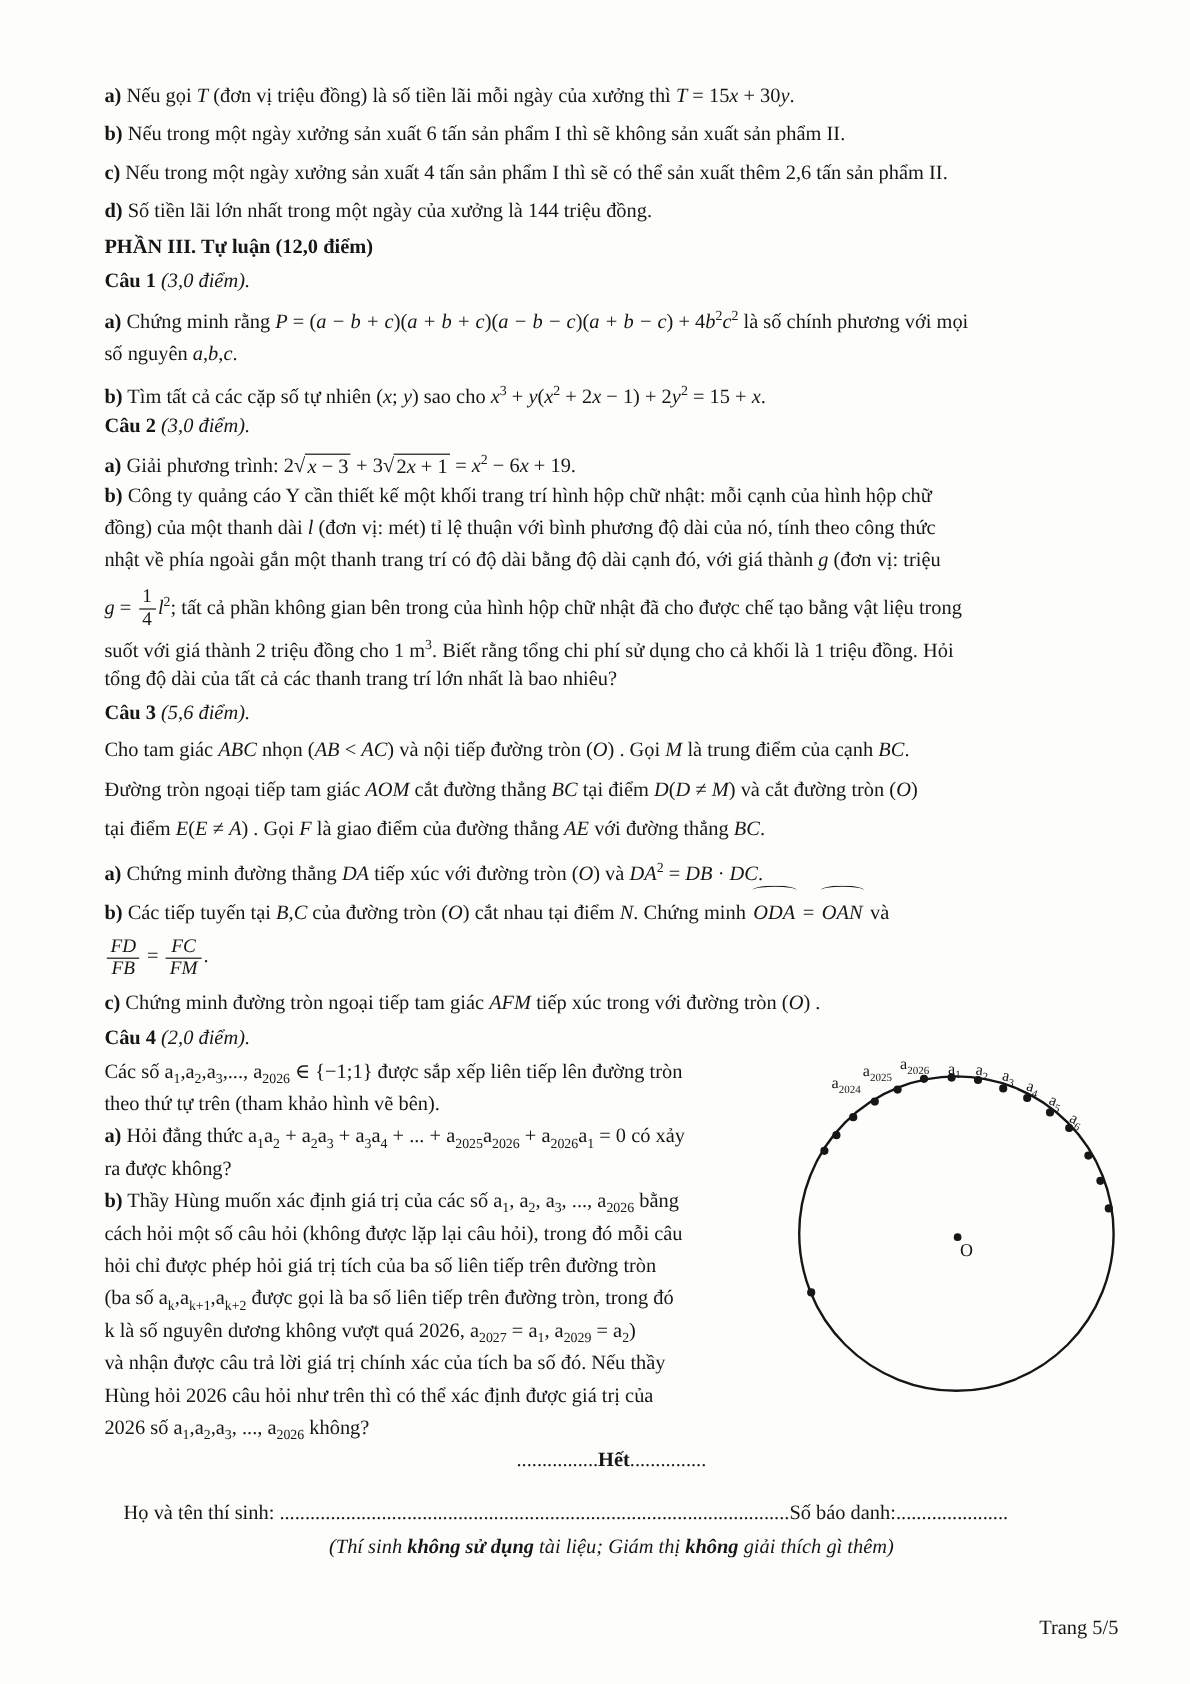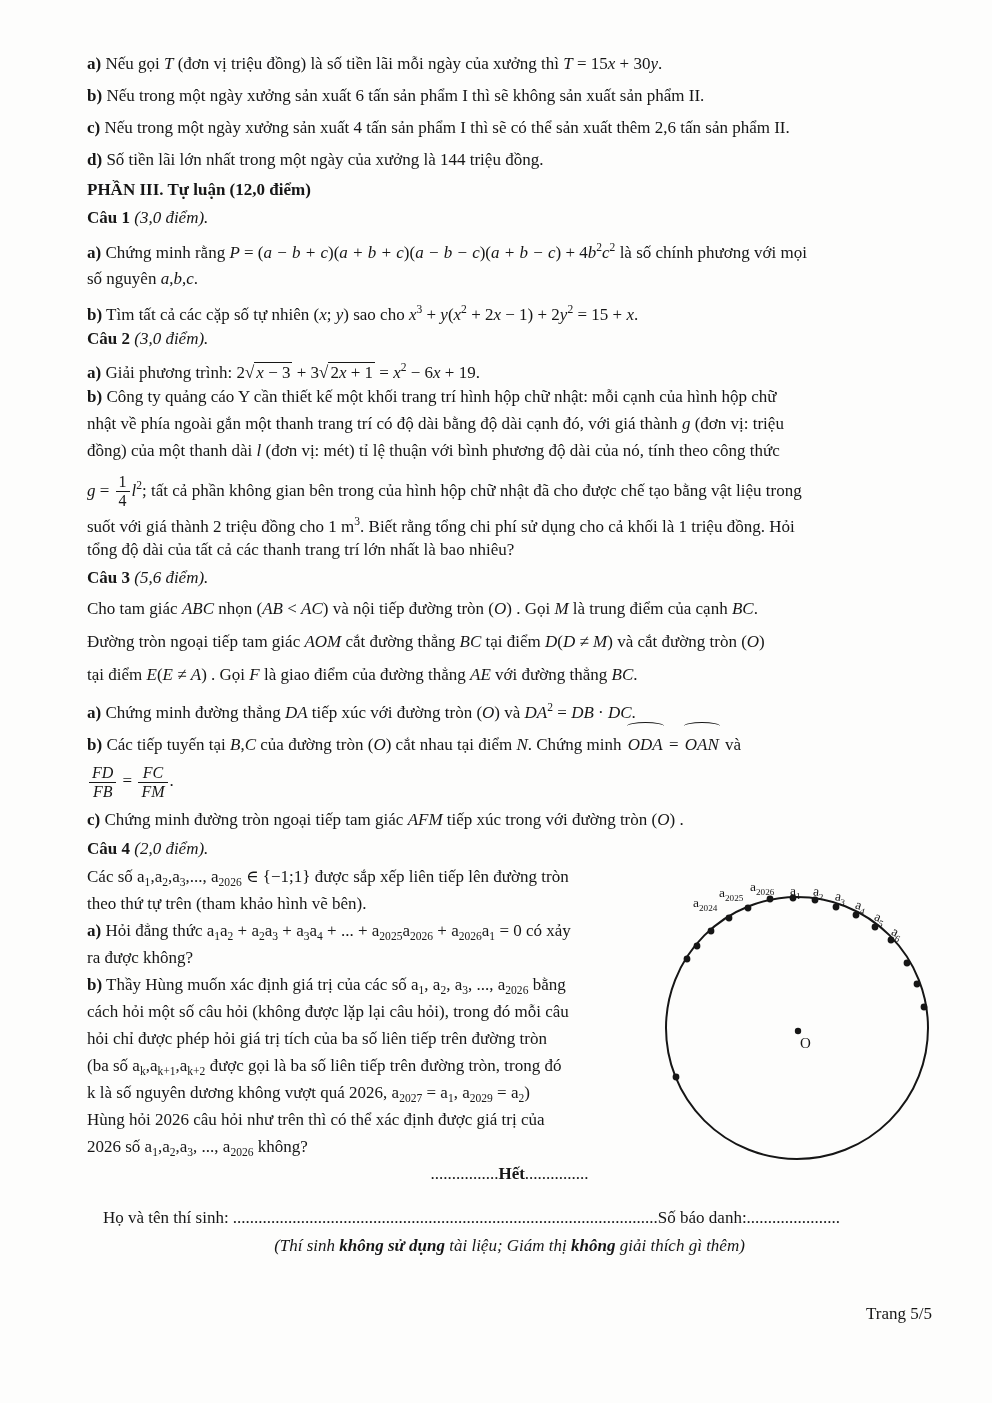--- a/index.html
+++ b/index.html
@@ -2,21 +2,21 @@
 <html><head>
 <meta charset="utf-8">
 <style>
   html,body{margin:0;padding:0;}
   body{
     width:992px;height:1403px;position:relative;
     background:#fdfdfc;color:#161616;
     font-family:"Liberation Serif","DejaVu Serif",serif;
     font-size:17px;overflow:hidden;
   }
-  .doc{position:absolute;left:87px;top:48px;width:845px;}
+  .doc{position:absolute;left:87px;top:64px;width:845px;}
   .ln{height:28px;line-height:28px;white-space:nowrap;}
   .h32{height:32px;line-height:32px;}
   .h31{height:31px;line-height:31px;}
   .h30{height:30px;line-height:30px;}
   .h27{height:27px;line-height:27px;}
   .h33{height:33px;line-height:33px;}
   .h44{height:44px;line-height:44px;}
   .h48{height:48px;line-height:48px;}
   .center{text-align:center;}
   .right{text-align:right;}
@@ -58,22 +58,22 @@
   <div class="ln h32"><b>c)</b> Nếu trong một ngày xưởng sản xuất 4 tấn sản phẩm I thì sẽ có thể sản xuất thêm 2,6 tấn sản phẩm II.</div>
   <div class="ln h32"><b>d)</b> Số tiền lãi lớn nhất trong một ngày của xưởng là 144 triệu đồng.</div>
   <div class="ln"><b>PHẦN III. Tự luận (12,0 điểm)</b></div>
   <div class="ln"><b>Câu 1</b> <i>(3,0 điểm).</i></div>
   <div class="ln h31"><b>a)</b> Chứng minh rằng  <i>P</i> = (<i>a − b + c</i>)(<i>a + b + c</i>)(<i>a − b − c</i>)(<i>a + b − c</i>) + 4<i>b</i><sup>2</sup><i>c</i><sup>2</sup>  là số chính phương với mọi</div>
   <div class="ln h31">số nguyên  <i>a</i>,<i>b</i>,<i>c</i>.</div>
   <div class="ln h31"><b>b)</b> Tìm tất cả các cặp số tự nhiên  (<i>x</i>; <i>y</i>)  sao cho  <i>x</i><sup>3</sup> + <i>y</i>(<i>x</i><sup>2</sup> + 2<i>x</i> − 1) + 2<i>y</i><sup>2</sup> = 15 + <i>x</i>.</div>
   <div class="ln"><b>Câu 2</b> <i>(3,0 điểm).</i></div>
   <div class="ln h30"><b>a)</b> Giải phương trình:  2<span class="sqrt">√<span class="rad"><i>x</i> − 3</span></span> + 3<span class="sqrt">√<span class="rad">2<i>x</i> + 1</span></span> = <i>x</i><sup>2</sup> − 6<i>x</i> + 19.</div>
   <div class="ln h27"><b>b)</b> Công ty quảng cáo Y cần thiết kế một khối trang trí hình hộp chữ nhật: mỗi cạnh của hình hộp chữ</div>
+  <div class="ln h27">đồng) của một thanh dài  <i>l</i>  (đơn vị: mét) tỉ lệ thuận với bình phương độ dài của nó, tính theo công thức</div>
   <div class="ln h27">nhật về phía ngoài gắn một thanh trang trí có độ dài bằng độ dài cạnh đó, với giá thành  <i>g</i> (đơn vị: triệu</div>
-  <div class="ln h27">đồng) của một thanh dài  <i>l</i>  (đơn vị: mét) tỉ lệ thuận với bình phương độ dài của nó, tính theo công thức</div>
   <div class="ln h44"><i>g</i> = <span class="frac"><span class="num">1</span><span class="den">4</span></span><i>l</i><sup>2</sup>; tất cả phần không gian bên trong của hình hộp chữ nhật đã cho được chế tạo bằng vật liệu trong</div>
   <div class="ln">suốt với giá thành 2 triệu đồng cho 1 m<sup>3</sup>. Biết rằng tổng chi phí sử dụng cho cả khối là 1 triệu đồng. Hỏi</div>
   <div class="ln">tổng độ dài của tất cả các thanh trang trí lớn nhất là bao nhiêu?</div>
   <div class="ln"><b>Câu 3</b> <i>(5,6 điểm).</i></div>
   <div class="ln h33">Cho tam giác  <i>ABC</i>  nhọn  (<i>AB</i> &lt; <i>AC</i>)  và nội tiếp đường tròn  (<i>O</i>) .  Gọi  <i>M</i>  là trung điểm của cạnh  <i>BC</i>.</div>
   <div class="ln h33">Đường tròn ngoại tiếp tam giác  <i>AOM</i>  cắt đường thẳng  <i>BC</i>  tại điểm  <i>D</i>(<i>D</i> ≠ <i>M</i>)  và cắt đường tròn (<i>O</i>)</div>
   <div class="ln h33">tại điểm  <i>E</i>(<i>E</i> ≠ <i>A</i>) .  Gọi  <i>F</i>  là giao điểm của đường thẳng  <i>AE</i>  với đường thẳng  <i>BC</i>.</div>
   <div class="ln h33"><b>a)</b> Chứng minh đường thẳng  <i>DA</i>  tiếp xúc với đường tròn  (<i>O</i>)  và  <i>DA</i><sup>2</sup> = <i>DB</i> · <i>DC</i>.</div>
   <div class="ln h33"><b>b)</b> Các tiếp tuyến tại  <i>B</i>,<i>C</i>  của đường tròn  (<i>O</i>)  cắt nhau tại điểm  <i>N</i>.  Chứng minh  <span class="arc"><i>ODA</i></span> = <span class="arc"><i>OAN</i></span>  và</div>
   <div class="ln h48"><span class="frac"><span class="num"><i>FD</i></span><span class="den"><i>FB</i></span></span> = <span class="frac"><span class="num"><i>FC</i></span><span class="den"><i>FM</i></span></span>.</div>
@@ -81,20 +81,21 @@
   <div class="ln"><b>Câu 4</b> <i>(2,0 điểm).</i></div>
   <div class="ln h27">Các số  a<sub>1</sub>,a<sub>2</sub>,a<sub>3</sub>,..., a<sub>2026</sub> ∈ {−1;1}  được sắp xếp liên tiếp lên đường tròn</div>
   <div class="ln h27">theo thứ tự trên (tham khảo hình vẽ bên).</div>
   <div class="ln h27"><b>a)</b> Hỏi đẳng thức  a<sub>1</sub>a<sub>2</sub> + a<sub>2</sub>a<sub>3</sub> + a<sub>3</sub>a<sub>4</sub> + ... + a<sub>2025</sub>a<sub>2026</sub> + a<sub>2026</sub>a<sub>1</sub> = 0  có xảy</div>
   <div class="ln h27">ra được không?</div>
   <div class="ln h27"><b>b)</b> Thầy Hùng muốn xác định giá trị của các số  a<sub>1</sub>, a<sub>2</sub>, a<sub>3</sub>, ..., a<sub>2026</sub>  bằng</div>
   <div class="ln h27">cách hỏi một số câu hỏi (không được lặp lại câu hỏi), trong đó mỗi câu</div>
   <div class="ln h27">hỏi chỉ được phép hỏi giá trị tích của ba số liên tiếp trên đường tròn</div>
   <div class="ln h27">(ba số  a<sub>k</sub>,a<sub>k+1</sub>,a<sub>k+2</sub>  được gọi là ba số liên tiếp trên đường tròn, trong đó</div>
   <div class="ln h27">k  là số nguyên dương không vượt quá  2026,  a<sub>2027</sub> = a<sub>1</sub>, a<sub>2029</sub> = a<sub>2</sub>)</div>
+  <div class="ln h27">và nhận được câu trả lời giá trị chính xác của tích ba số đó. Nếu thầy</div>
   <div class="ln h27">Hùng hỏi 2026 câu hỏi như trên thì có thể xác định được giá trị của</div>
   <div class="ln h27">2026 số  a<sub>1</sub>,a<sub>2</sub>,a<sub>3</sub>, ..., a<sub>2026</sub>  không?</div>
   <div class="ln center">................<b>Hết</b>...............</div>
   <div class="ln mt16 ind">Họ và tên thí sinh: ....................................................................................................Số báo danh:......................</div>
   <div class="ln center"><i>(Thí sinh <b>không sử dụng</b> tài liệu; Giám thị <b>không</b> giải thích gì thêm)</i></div>
   <div class="ln right mt24">Trang 5/5</div>
 </div>
 
 <div class="figure">
   <svg width="282" height="296" viewBox="0 0 282 296">

